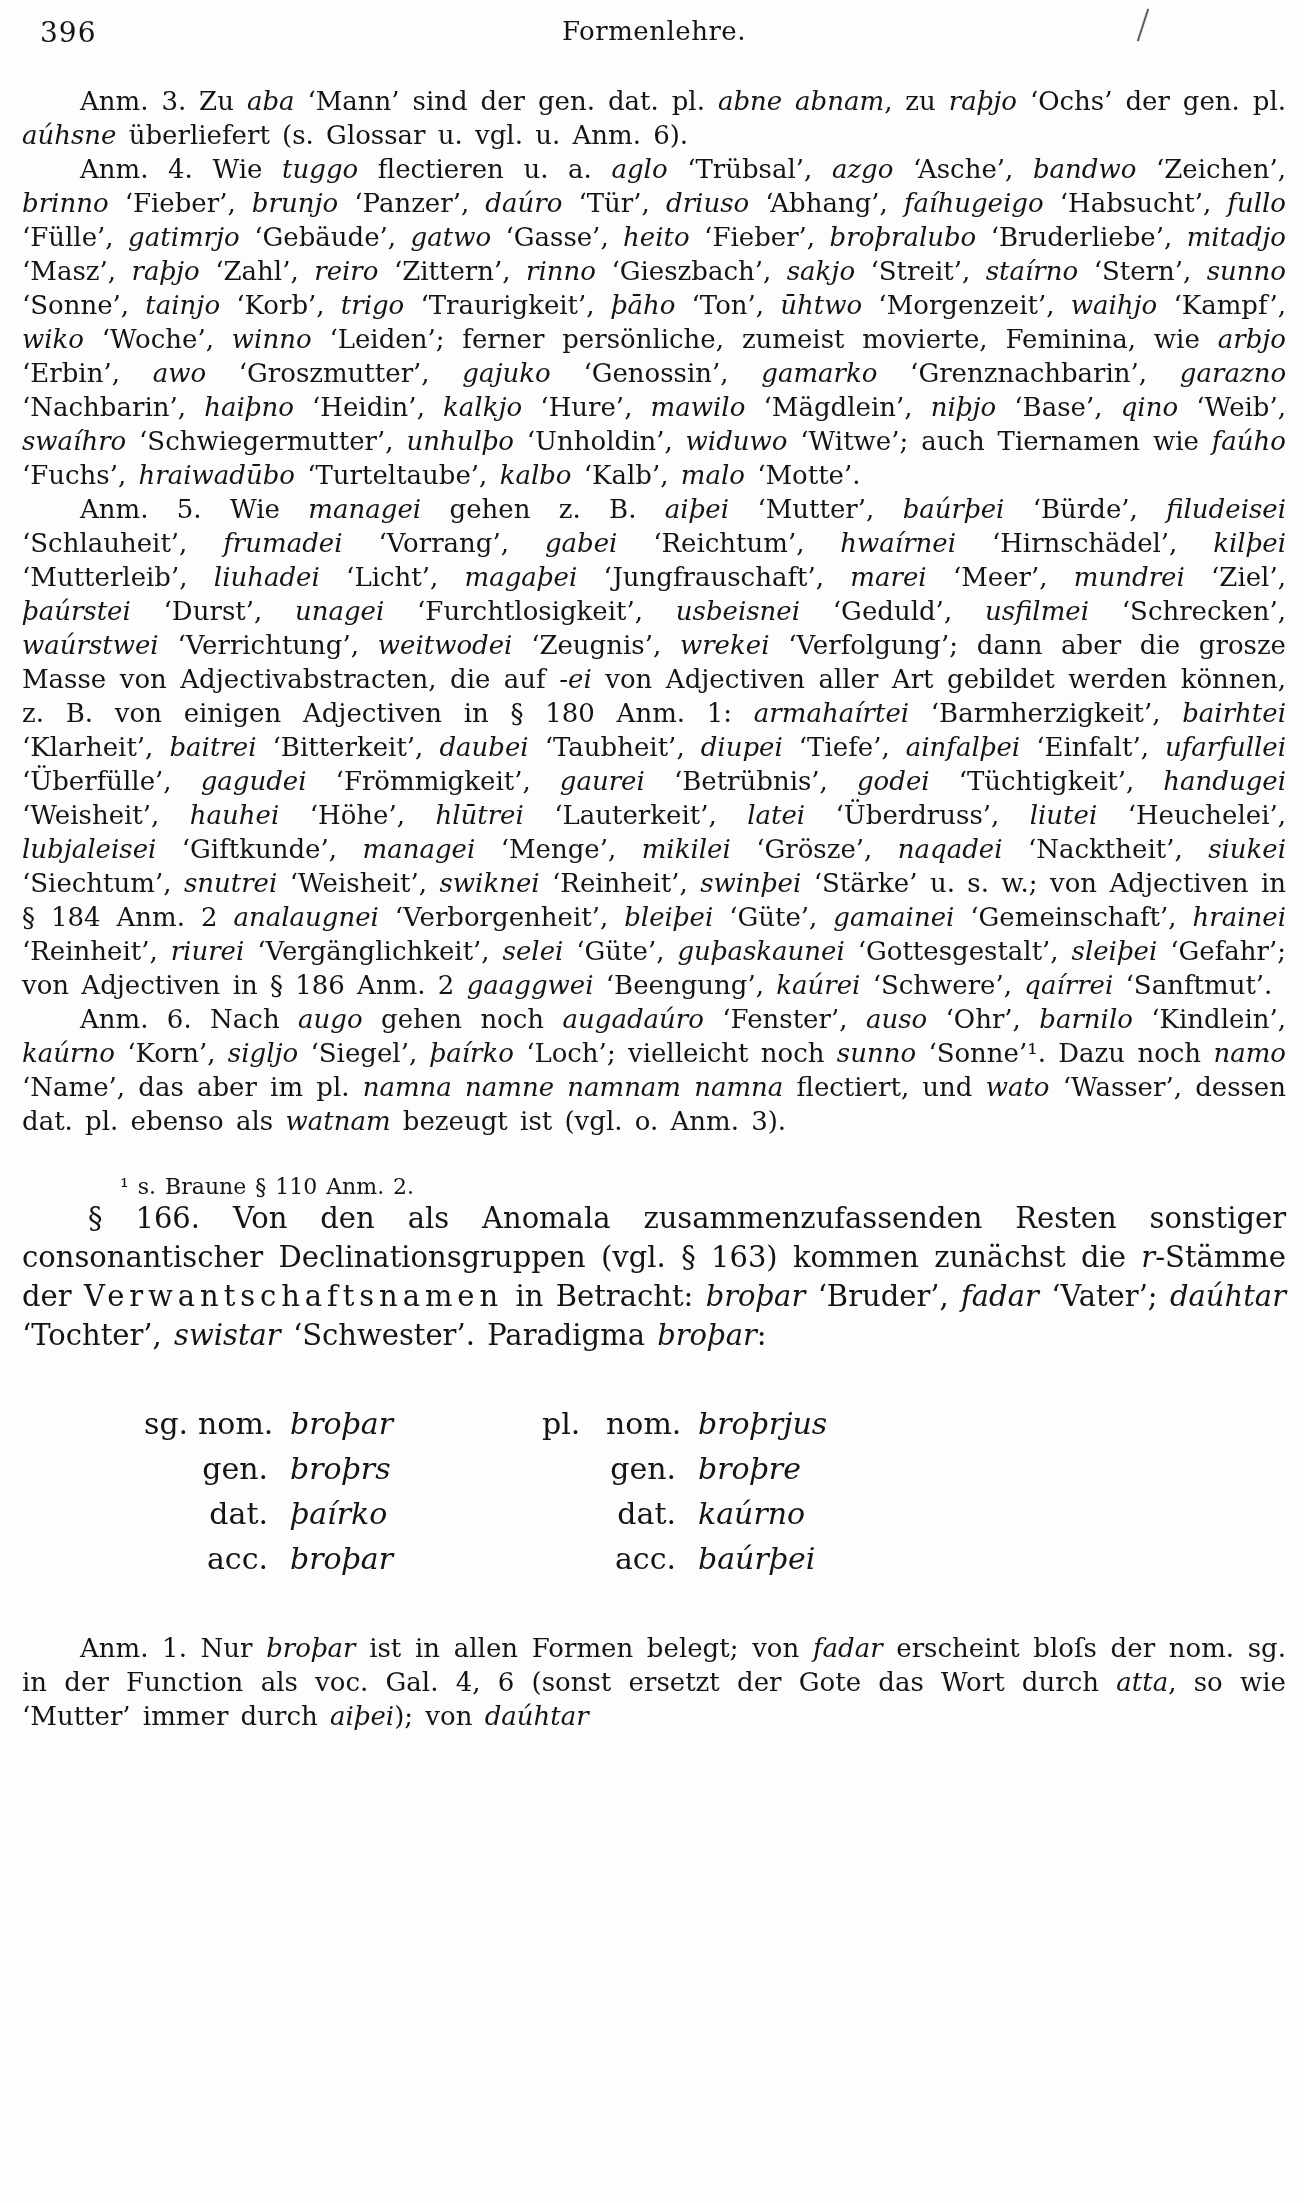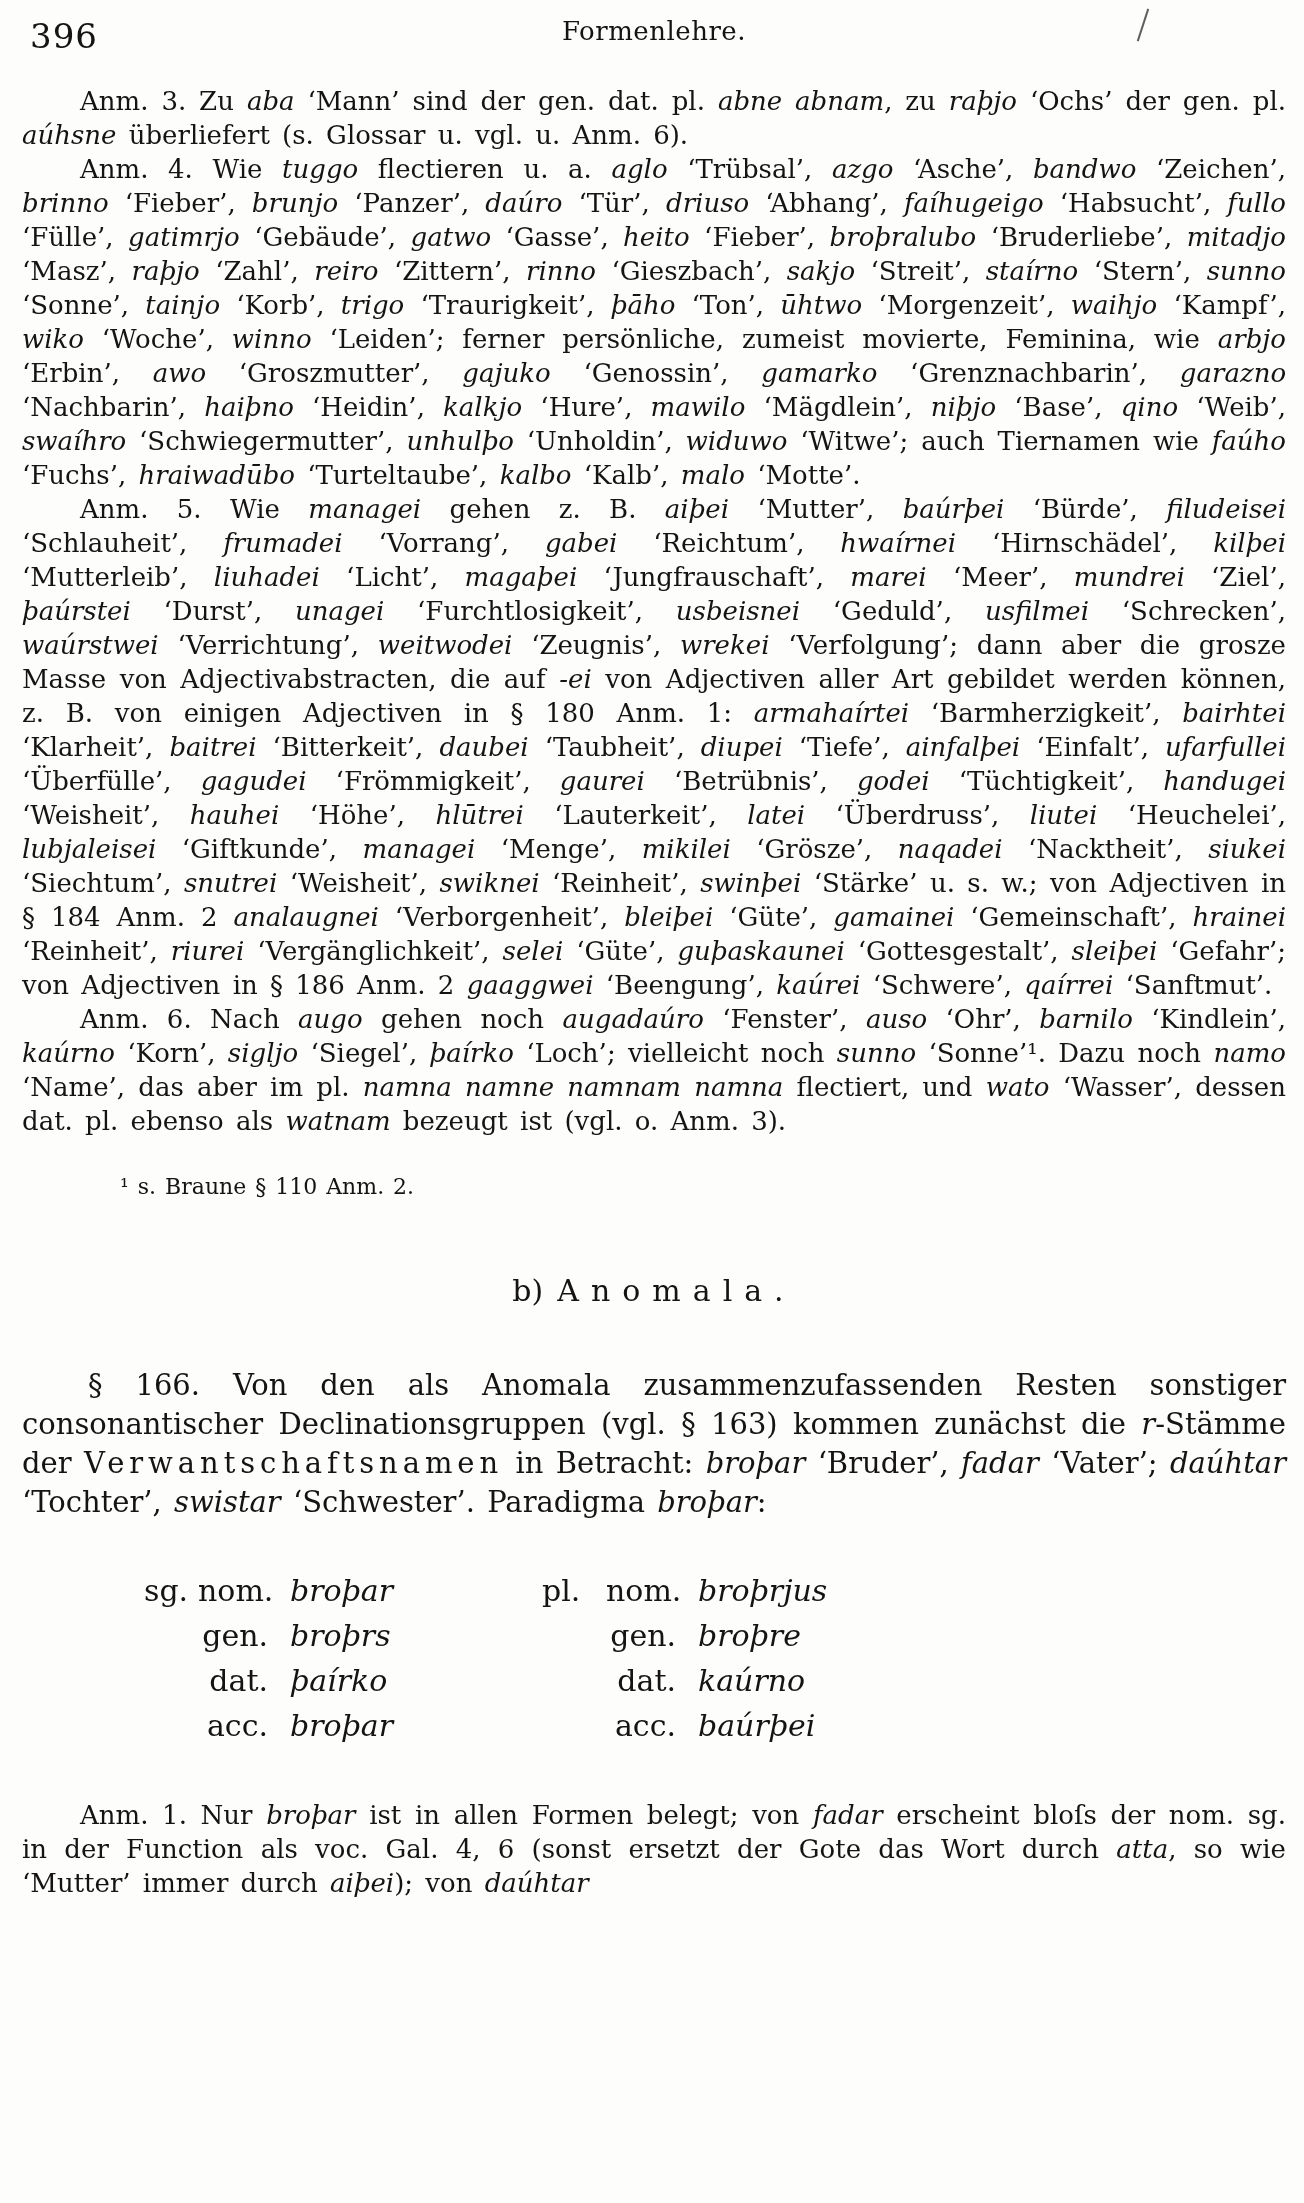--- a/index.html
+++ b/index.html
@@ -11,22 +11,22 @@
     -webkit-font-smoothing:antialiased;
   }
   .page {
     position:relative; box-sizing:border-box;
     width:1304px; height:2203px;
     padding:16px 18px 0 22px;
   }
   
   .pagehead { position:relative; height:44px; }
   .pagenum {
-    position:absolute; left:8px; top:0;
-    font-size:34px; letter-spacing:1px;
+    position:absolute; left:18px; top:0;
+    font-size:28px; letter-spacing:1px;
   }
   .running {
     display:block; text-align:center;
     font-size:26px; letter-spacing:0.5px;
   }
   .scan-mark {
     position:absolute; right:160px; top:8px;
     width:2px; height:34px; background:#2a2a2a;
     transform:rotate(18deg); opacity:.75;
   }
@@ -87,23 +87,20 @@
 
   <section class="smallprint">
     <p>Anm. 3.  Zu <i>aba</i> ‘Mann’ sind der gen. dat. pl. <i>abne abnam</i>, zu <i>raþjo</i> ‘Ochs’ der gen. pl. <i>aúhsne</i> überliefert (s. Glossar u. vgl. u. Anm. 6).</p>
     <p>Anm. 4.  Wie <i>tuggo</i> flectieren u. a. <i>aglo</i> ‘Trübsal’, <i>azgo</i> ‘Asche’, <i>bandwo</i> ‘Zeichen’, <i>brinno</i> ‘Fieber’, <i>brunjo</i> ‘Panzer’, <i>daúro</i> ‘Tür’, <i>driuso</i> ‘Abhang’, <i>faíhugeigo</i> ‘Habsucht’, <i>fullo</i> ‘Fülle’, <i>gatimrjo</i> ‘Gebäude’, <i>gatwo</i> ‘Gasse’, <i>heito</i> ‘Fieber’, <i>broþralubo</i> ‘Bruderliebe’, <i>mitadjo</i> ‘Masz’, <i>raþjo</i> ‘Zahl’, <i>reiro</i> ‘Zittern’, <i>rinno</i> ‘Gieszbach’, <i>sakjo</i> ‘Streit’, <i>staírno</i> ‘Stern’, <i>sunno</i> ‘Sonne’, <i>tainjo</i> ‘Korb’, <i>trigo</i> ‘Traurigkeit’, <i>þāho</i> ‘Ton’, <i>ūhtwo</i> ‘Morgenzeit’, <i>waihjo</i> ‘Kampf’, <i>wiko</i> ‘Woche’, <i>winno</i> ‘Leiden’; ferner persönliche, zumeist movierte, Feminina, wie <i>arbjo</i> ‘Erbin’, <i>awo</i> ‘Groszmutter’, <i>gajuko</i> ‘Genossin’, <i>gamarko</i> ‘Grenznachbarin’, <i>garazno</i> ‘Nachbarin’, <i>haiþno</i> ‘Heidin’, <i>kalkjo</i> ‘Hure’, <i>mawilo</i> ‘Mägdlein’, <i>niþjo</i> ‘Base’, <i>qino</i> ‘Weib’, <i>swaíhro</i> ‘Schwiegermutter’, <i>unhulþo</i> ‘Unholdin’, <i>widuwo</i> ‘Witwe’; auch Tiernamen wie <i>faúho</i> ‘Fuchs’, <i>hraiwadūbo</i> ‘Turteltaube’, <i>kalbo</i> ‘Kalb’, <i>malo</i> ‘Motte’.</p>
     <p>Anm. 5.  Wie <i>managei</i> gehen z. B. <i>aiþei</i> ‘Mutter’, <i>baúrþei</i> ‘Bürde’, <i>filudeisei</i> ‘Schlauheit’, <i>frumadei</i> ‘Vorrang’, <i>gabei</i> ‘Reichtum’, <i>hwaírnei</i> ‘Hirnschädel’, <i>kilþei</i> ‘Mutterleib’, <i>liuhadei</i> ‘Licht’, <i>magaþei</i> ‘Jungfrauschaft’, <i>marei</i> ‘Meer’, <i>mundrei</i> ‘Ziel’, <i>þaúrstei</i> ‘Durst’, <i>unagei</i> ‘Furchtlosigkeit’, <i>usbeisnei</i> ‘Geduld’, <i>usfilmei</i> ‘Schrecken’, <i>waúrstwei</i> ‘Verrichtung’, <i>weitwodei</i> ‘Zeugnis’, <i>wrekei</i> ‘Verfolgung’; dann aber die grosze Masse von Adjectivabstracten, die auf <i>-ei</i> von Adjectiven aller Art gebildet werden können, z. B. von einigen Adjectiven in § 180 Anm. 1: <i>armahaírtei</i> ‘Barmherzigkeit’, <i>bairhtei</i> ‘Klarheit’, <i>baitrei</i> ‘Bitterkeit’, <i>daubei</i> ‘Taubheit’, <i>diupei</i> ‘Tiefe’, <i>ainfalþei</i> ‘Einfalt’, <i>ufarfullei</i> ‘Überfülle’, <i>gagudei</i> ‘Frömmigkeit’, <i>gaurei</i> ‘Betrübnis’, <i>godei</i> ‘Tüchtigkeit’, <i>handugei</i> ‘Weisheit’, <i>hauhei</i> ‘Höhe’, <i>hlūtrei</i> ‘Lauterkeit’, <i>latei</i> ‘Überdruss’, <i>liutei</i> ‘Heuchelei’, <i>lubjaleisei</i> ‘Giftkunde’, <i>managei</i> ‘Menge’, <i>mikilei</i> ‘Grösze’, <i>naqadei</i> ‘Nacktheit’, <i>siukei</i> ‘Siechtum’, <i>snutrei</i> ‘Weisheit’, <i>swiknei</i> ‘Reinheit’, <i>swinþei</i> ‘Stärke’ u. s. w.; von Adjectiven in § 184 Anm. 2 <i>analaugnei</i> ‘Verborgenheit’, <i>bleiþei</i> ‘Güte’, <i>gamainei</i> ‘Gemeinschaft’, <i>hrainei</i> ‘Reinheit’, <i>riurei</i> ‘Vergänglichkeit’, <i>selei</i> ‘Güte’, <i>guþaskaunei</i> ‘Gottesgestalt’, <i>sleiþei</i> ‘Gefahr’; von Adjectiven in § 186 Anm. 2 <i>gaaggwei</i> ‘Beengung’, <i>kaúrei</i> ‘Schwere’, <i>qaírrei</i> ‘Sanftmut’.</p>
     <p>Anm. 6.  Nach <i>augo</i> gehen noch <i>augadaúro</i> ‘Fenster’, <i>auso</i> ‘Ohr’, <i>barnilo</i> ‘Kindlein’, <i>kaúrno</i> ‘Korn’, <i>sigljo</i> ‘Siegel’, <i>þaírko</i> ‘Loch’; vielleicht noch <i>sunno</i> ‘Sonne’¹. Dazu noch <i>namo</i> ‘Name’, das aber im pl. <i>namna namne namnam namna</i> flectiert, und <i>wato</i> ‘Wasser’, dessen dat. pl. ebenso als <i>watnam</i> bezeugt ist (vgl. o. Anm. 3).</p>
   </section>
 
   <p class="footnote">¹ s. Braune § 110 Anm. 2.</p>
 
-  <h3 class="subheading">
-    <span class="hprefix">b)</span><span class="hspread">Anomala.</span>
-  </h3>
 
   <section class="mainprint">
     <p>§ 166.  Von den als Anomala zusammenzufassenden Resten sonstiger consonantischer Declinationsgruppen (vgl. § 163) kommen zunächst die <i>r</i>-Stämme der <span class="sperr">Verwantschaftsnamen</span> in Betracht: <i>broþar</i> ‘Bruder’, <i>fadar</i> ‘Vater’; <i>daúhtar</i> ‘Tochter’, <i>swistar</i> ‘Schwester’. Paradigma <i>broþar</i>:</p>
   </section>
 
   <div class="paradigm">
     <span class="group">sg.</span>
     <span class="case">nom.</span>
     <span class="form">broþar</span>
     <span class="group">pl.</span>

